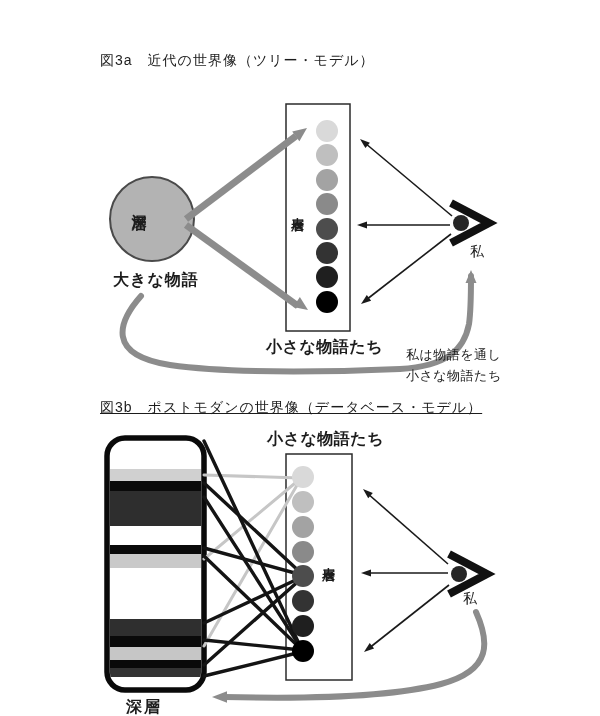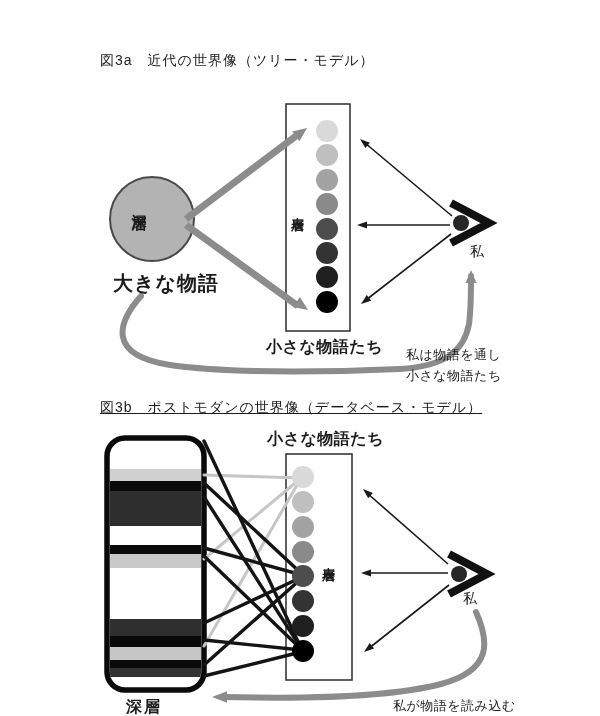--- a/index.html
+++ b/index.html
@@ -137,36 +137,35 @@
   <g>
     <path d="M476,593 C489,622 493,651 441,665 C391,678 305,680 224,678" fill="none" stroke-width="6" stroke-linecap="round" stroke="#8c8c8c"></path>
     <polygon points="212,678 227,672.3 227,683.7" stroke="none" fill="#8c8c8c"></polygon>
   </g>
 </svg>
 
 <div class="lbl title" style="left:100px;top:33px;">図3a　近代の世界像（ツリー・モデル）</div>
 
 <div class="lbl v b" style="left:129px;top:183px;font-size:15px;">深層</div>
 
-<div class="lbl b" style="left:113px;top:251px;font-size:20px;letter-spacing:1px;">大きな物語</div>
+<div class="lbl b" style="left:113px;top:251px;font-size:16px;letter-spacing:1px;">大きな物語</div>
 
 <div class="lbl v b" style="left:288px;top:188px;font-size:13px;">表層</div>
 
 <div class="lbl b" style="left:266px;top:318px;font-size:16px;letter-spacing:0.5px;">小さな物語たち</div>
 
 <div class="lbl" style="left:470px;top:224px;font-size:14px;">私</div>
 
 <div class="lbl cap" style="left:406px;top:327px;text-align:center;">私は物語を通し</div>
 <div class="lbl cap" style="left:406px;top:348px;">小さな物語たち</div>
 
 <div class="lbl title" style="left:100px;top:380px;text-decoration:underline;">図3b　ポストモダンの世界像（データベース・モデル）</div>
 
 <div class="lbl b" style="left:267px;top:410px;font-size:16px;letter-spacing:0.5px;">小さな物語たち</div>
 
 <div class="lbl v b" style="left:319px;top:538px;font-size:13px;">表層</div>
 
 <div class="lbl b" style="left:126px;top:678px;font-size:16px;letter-spacing:2px;">深層</div>
 
 <div class="lbl" style="left:463px;top:571px;font-size:14px;">私</div>
 
-<div class="lbl cap" style="left:393px;top:678px;">私が物語を読み込む</div>
 
 </div>
 
 </body></html>

